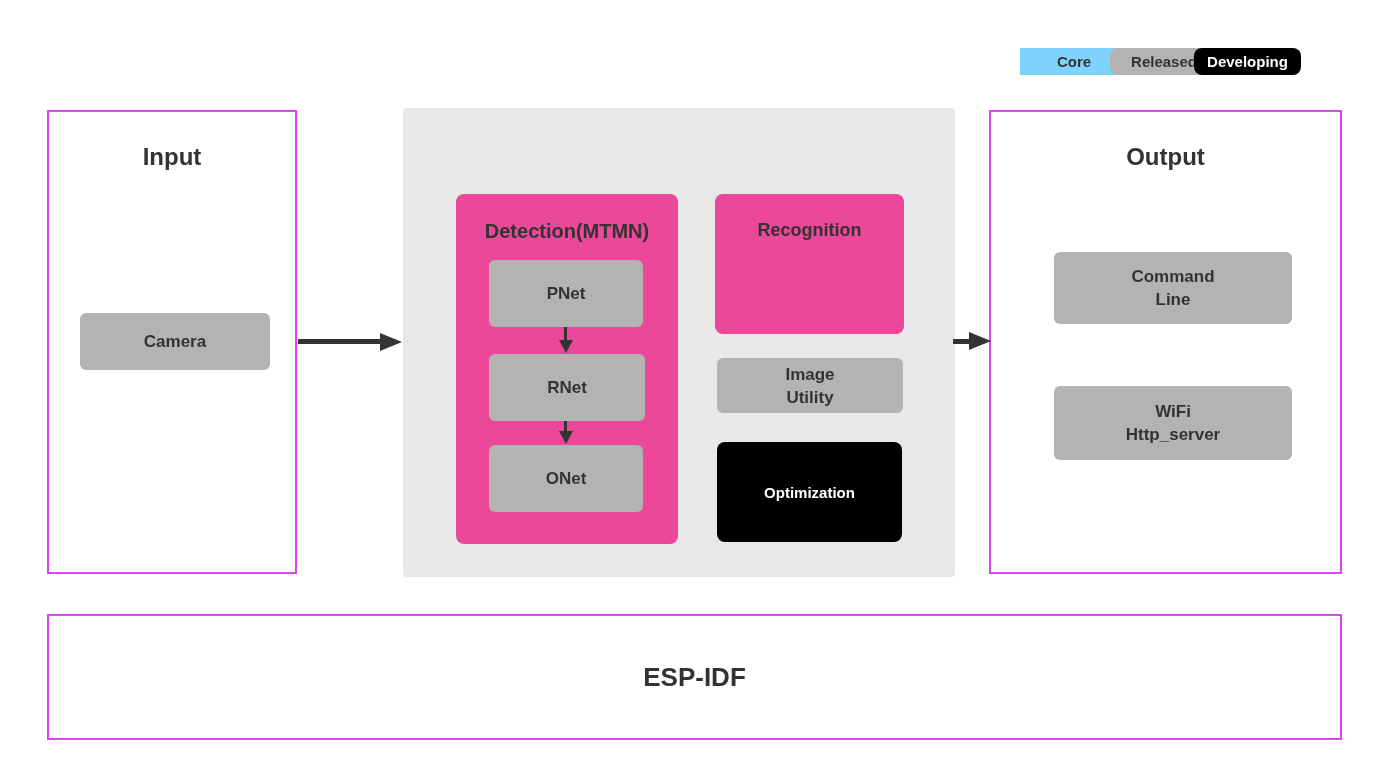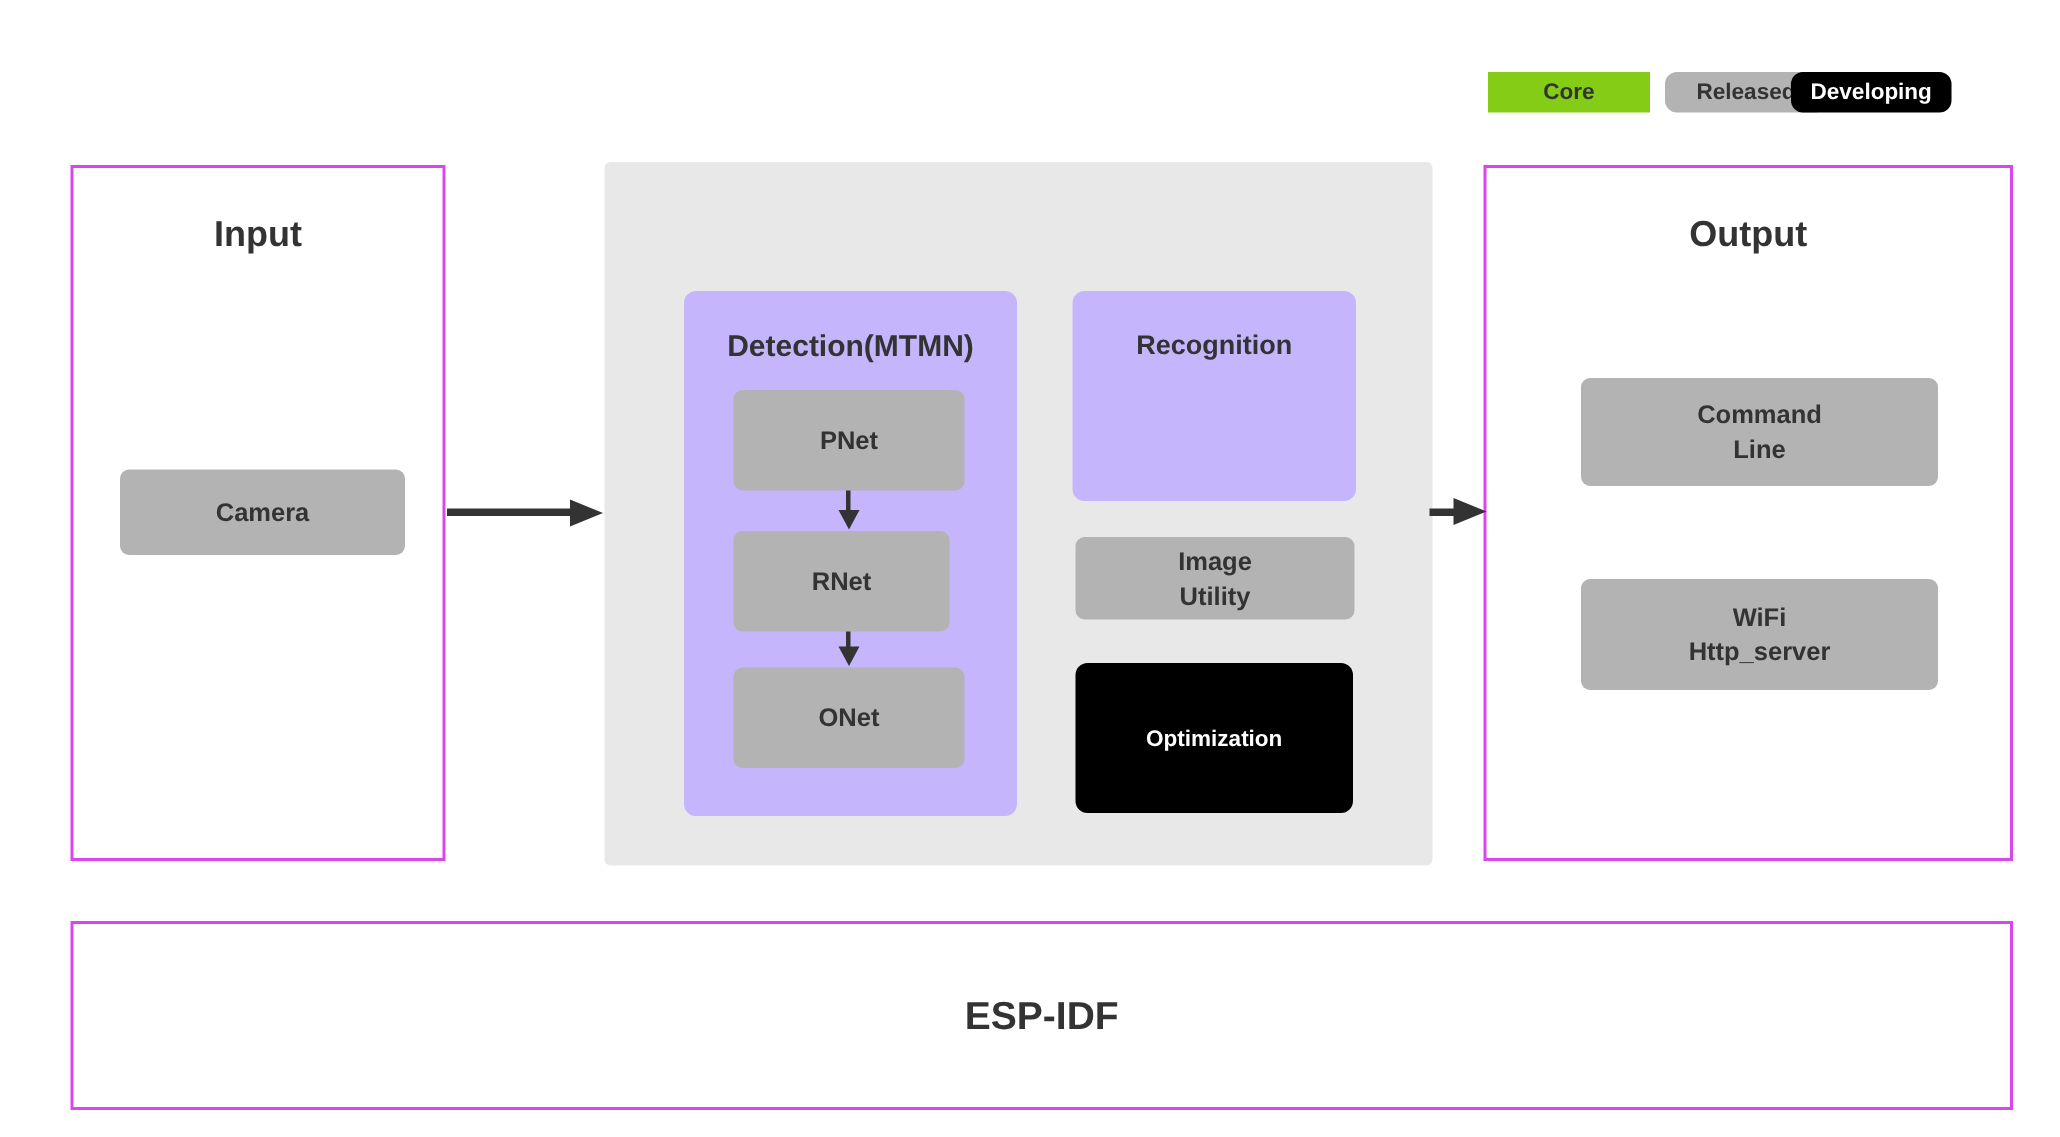--- a/index.html
+++ b/index.html
@@ -4,57 +4,57 @@
 <style>
   html, body { margin: 0; padding: 0; background: #ffffff; }
   body { width: 1373px; height: 758px; overflow: hidden;
          font-family: "Liberation Sans", sans-serif; }
   .stage { position: relative; width: 1373px; height: 758px; background: #ffffff; }
 
   
   .badge { position: absolute; top: 48px; height: 27px;
            display: flex; align-items: center; justify-content: center;
            font-size: 15px; font-weight: bold; color: #333333; }
-  .badge-core       { left: 992px;  width: 108px; background: #84cc16; }
+  .badge-core       { left: 1020px;  width: 108px; background: #7dd3fc; }
   .badge-released   { left: 1110px; width: 108px; background: #b3b3b3; border-radius: 8px; }
   .badge-developing { left: 1194px; width: 107px; background: #000000; color: #ffffff; border-radius: 8px; }
 
   
   .panel { position: absolute; box-sizing: border-box;
            background: #ffffff; border: 2px solid #d946ef; }
   .panel-title { position: absolute; left: 0; width: 100%; text-align: center;
                  font-size: 24px; font-weight: bold; color: #333333; }
   #input-panel  { left: 47px;  top: 110px; width: 250px;  height: 464px; }
   #output-panel { left: 989px; top: 110px; width: 353px;  height: 464px; }
   #espidf-panel { left: 47px;  top: 614px; width: 1295px; height: 126px;
                   display: flex; align-items: center; justify-content: center; }
   #processing-panel { left: 403px; top: 108px; width: 552px; height: 469px;
                       background: #e8e8e8; border: none; border-radius: 4px; }
   #input-panel  .panel-title { top: 31px; }
   #output-panel .panel-title { top: 31px; }
   #processing-panel .panel-title { top: 33px; }
   .espidf-title { font-size: 26px; font-weight: bold; color: #333333; }
 
   
-  .subpanel { position: absolute; background: #c4b5fd; border-radius: 8px; }
+  .subpanel { position: absolute; background: #ec4899; border-radius: 8px; }
   #detection-box   { left: 53px;  top: 86px; width: 222px; height: 350px; }
   #recognition-box { left: 312px; top: 86px; width: 189px; height: 140px; }
   .subpanel-title { position: absolute; left: 0; width: 100%; text-align: center;
                     font-weight: bold; color: #333333; }
   #detection-title   { top: 26px; font-size: 20px; }
   #recognition-title { top: 26px; font-size: 18px; }
 
   
   .node { position: absolute; background: #b3b3b3; border-radius: 6px;
           display: flex; align-items: center; justify-content: center;
           font-size: 17px; font-weight: bold; color: #333333;
           text-align: center; white-space: pre-line; line-height: 23px; }
   #camera-node       { left: 31px;  top: 201px; width: 190px; height: 57px; }
   #pnet-node         { left: 33px;  top: 66px;  width: 154px; height: 67px; }
-  #rnet-node         { left: 33px;  top: 160px; width: 144px; height: 67px; }
+  #rnet-node         { left: 33px;  top: 160px; width: 156px; height: 67px; }
   #onet-node         { left: 33px;  top: 251px; width: 154px; height: 67px; }
   #frmn-node         { left: 18px;  top: 64px;  width: 151px; height: 61px;
                        border-radius: 4px; color: #111111; font-size: 19px; }
   #image-utility-node { left: 314px; top: 250px; width: 186px; height: 55px; }
   #optimization-node  { left: 314px; top: 334px; width: 185px; height: 100px;
                         background: #000000; color: #ffffff; font-size: 15px;
                         border-radius: 8px; }
   #command-line-node { left: 63px; top: 140px; width: 238px; height: 72px; }
   #wifi-node         { left: 63px; top: 274px; width: 238px; height: 74px; }
 

